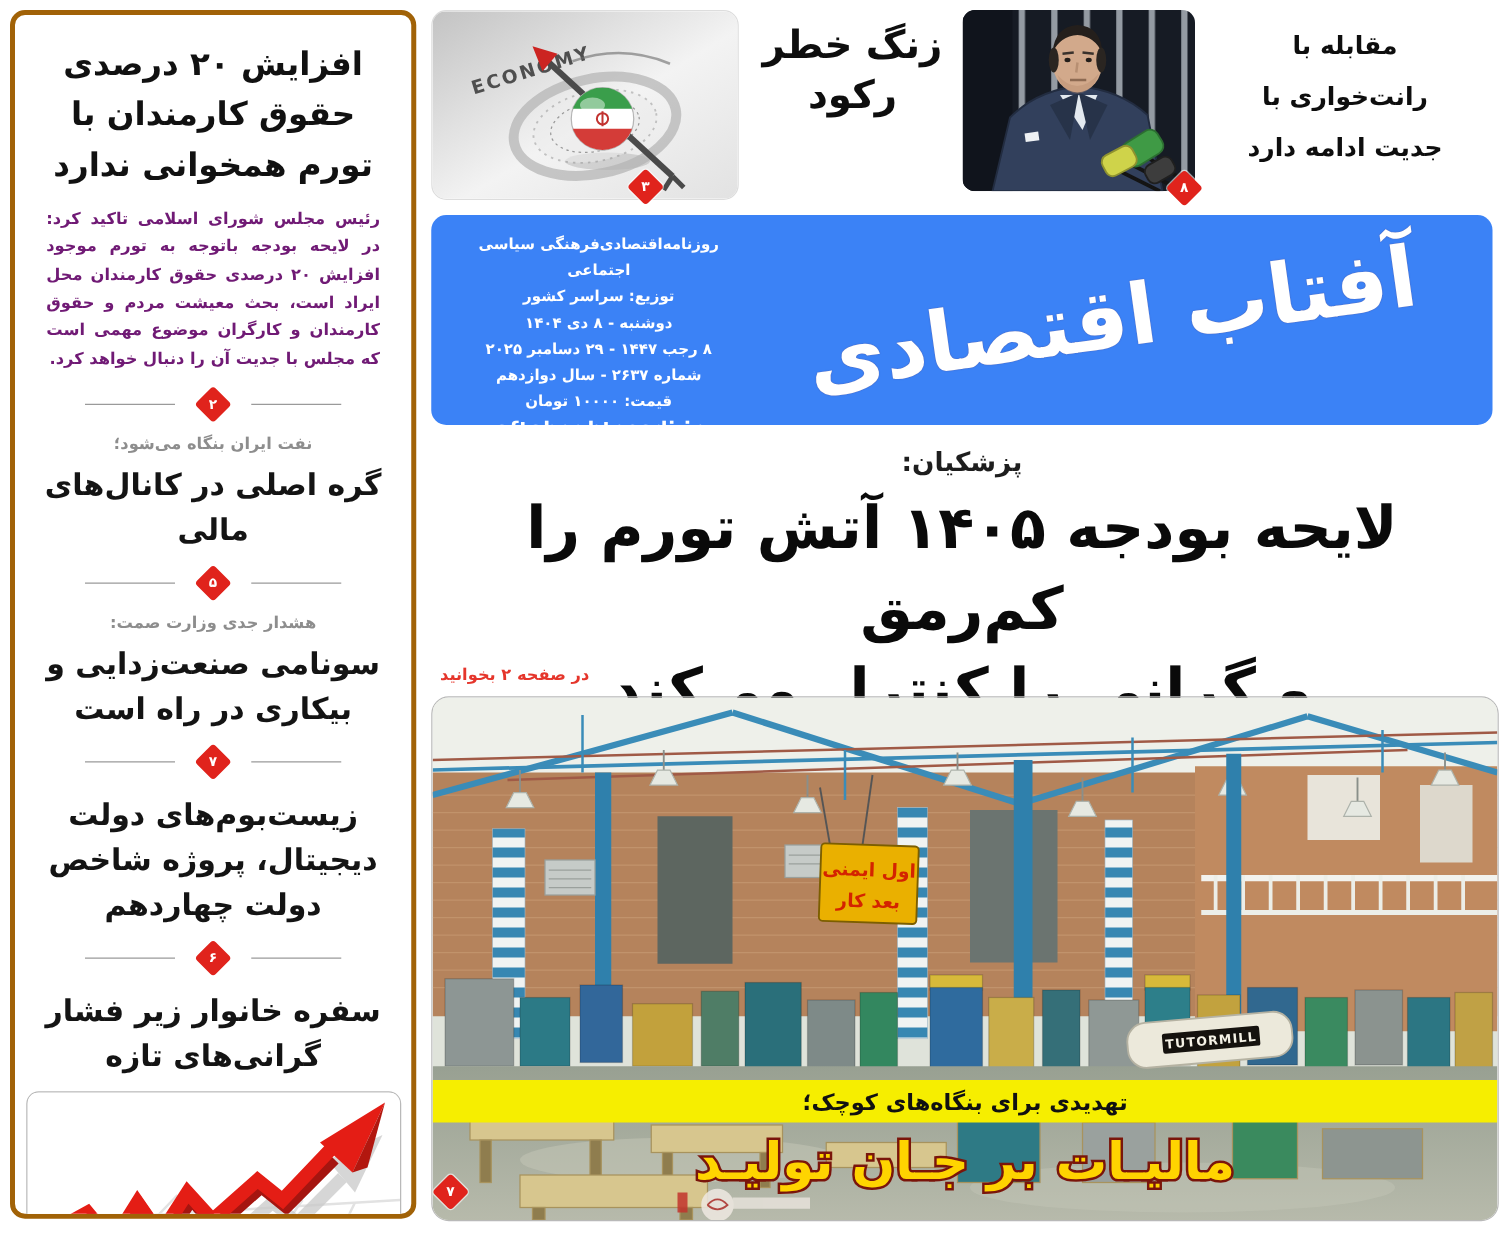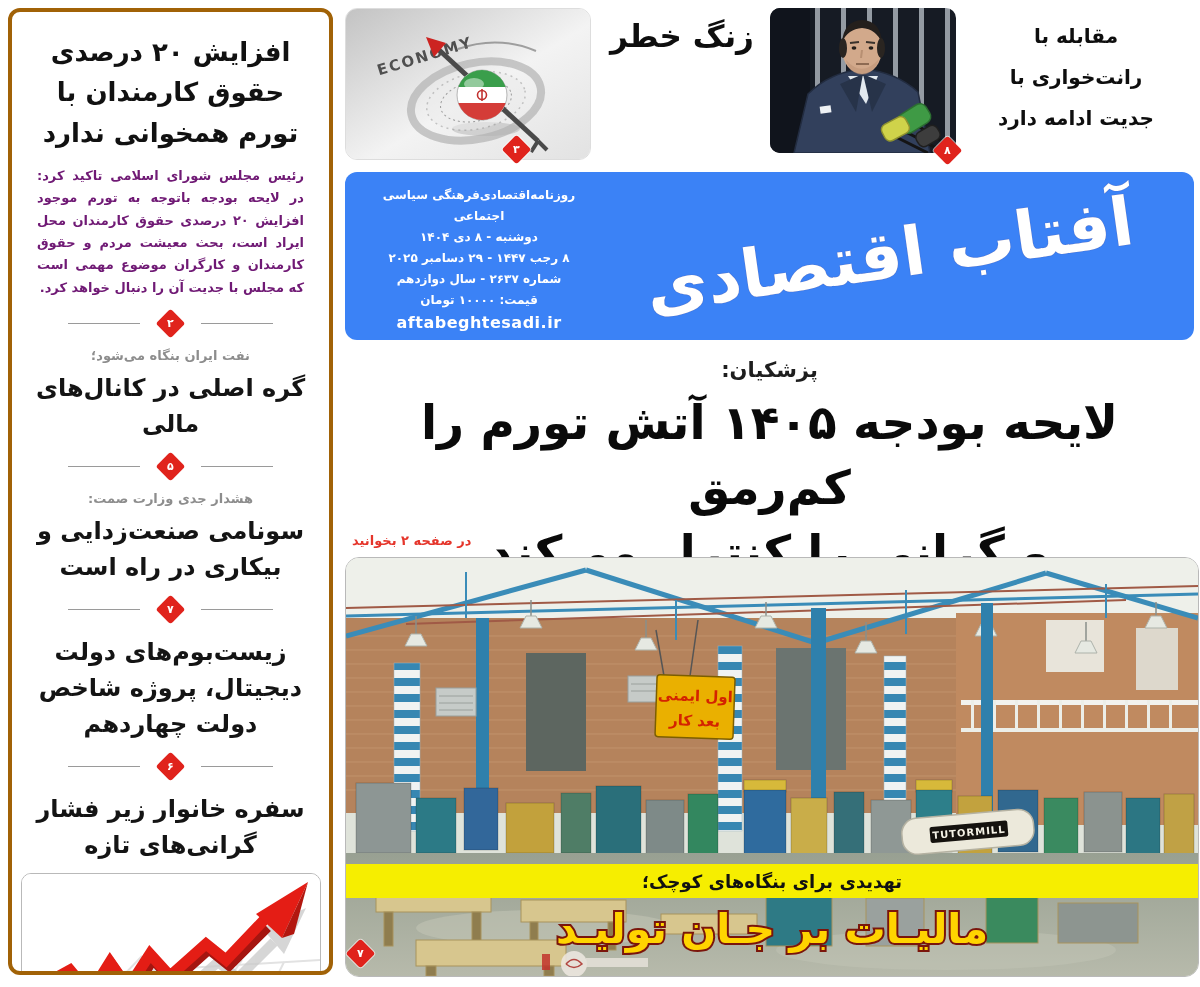--- a/index.html
+++ b/index.html
@@ -185,20 +185,21 @@
       <ellipse cx="-8" cy="-11" rx="10" ry="6" fill="#ffffff" opacity="0.45"></ellipse>
     </g>
   </svg>
 </div>
 <div class="abs dmd b-econ">
     <span>۳</span>
   </div>
 
 <div class="abs recession rtl">
   <div>زنگ خطر</div>
+  <div>رکود</div>
 </div>
 
 <div class="abs man-photo">
   <svg viewBox="0 0 186 145" width="186" height="145">
     <defs>
       <pattern id="bars" width="26" height="10" patternUnits="userSpaceOnUse">
         <rect width="26" height="10" fill="#161b24"></rect>
         <rect x="19" width="5" height="10" fill="#aab2ba" opacity="0.85"></rect>
       </pattern>
     </defs>
@@ -238,20 +239,21 @@
 
 <div class="abs minister rtl">
   <div>مقابله با</div>
   <div>رانت‌خواری با</div>
   <div>جدیت ادامه دارد</div>
 </div>
 
 <div class="abs masthead">
   <div class="mast-info rtl">
     <div>روزنامه‌اقتصادی‌فرهنگی سیاسی اجتماعی</div>
+    <div>توزیع: سراسر کشور</div>
     <div>دوشنبه - ۸ دی ۱۴۰۴</div>
     <div>۸ رجب ۱۴۴۷ - ۲۹ دسامبر ۲۰۲۵</div>
     <div>شماره ۲۶۳۷ - سال دوازدهم</div>
     <div>قیمت: ۱۰۰۰۰ تومان</div>
     <div class="url">aftabeghtesadi.ir</div>
   </div>
   <div class="mast-logo rtl">آفتاب اقتصادی</div>
 </div>
 
 <div class="abs main-kicker rtl">پزشکیان:</div>

